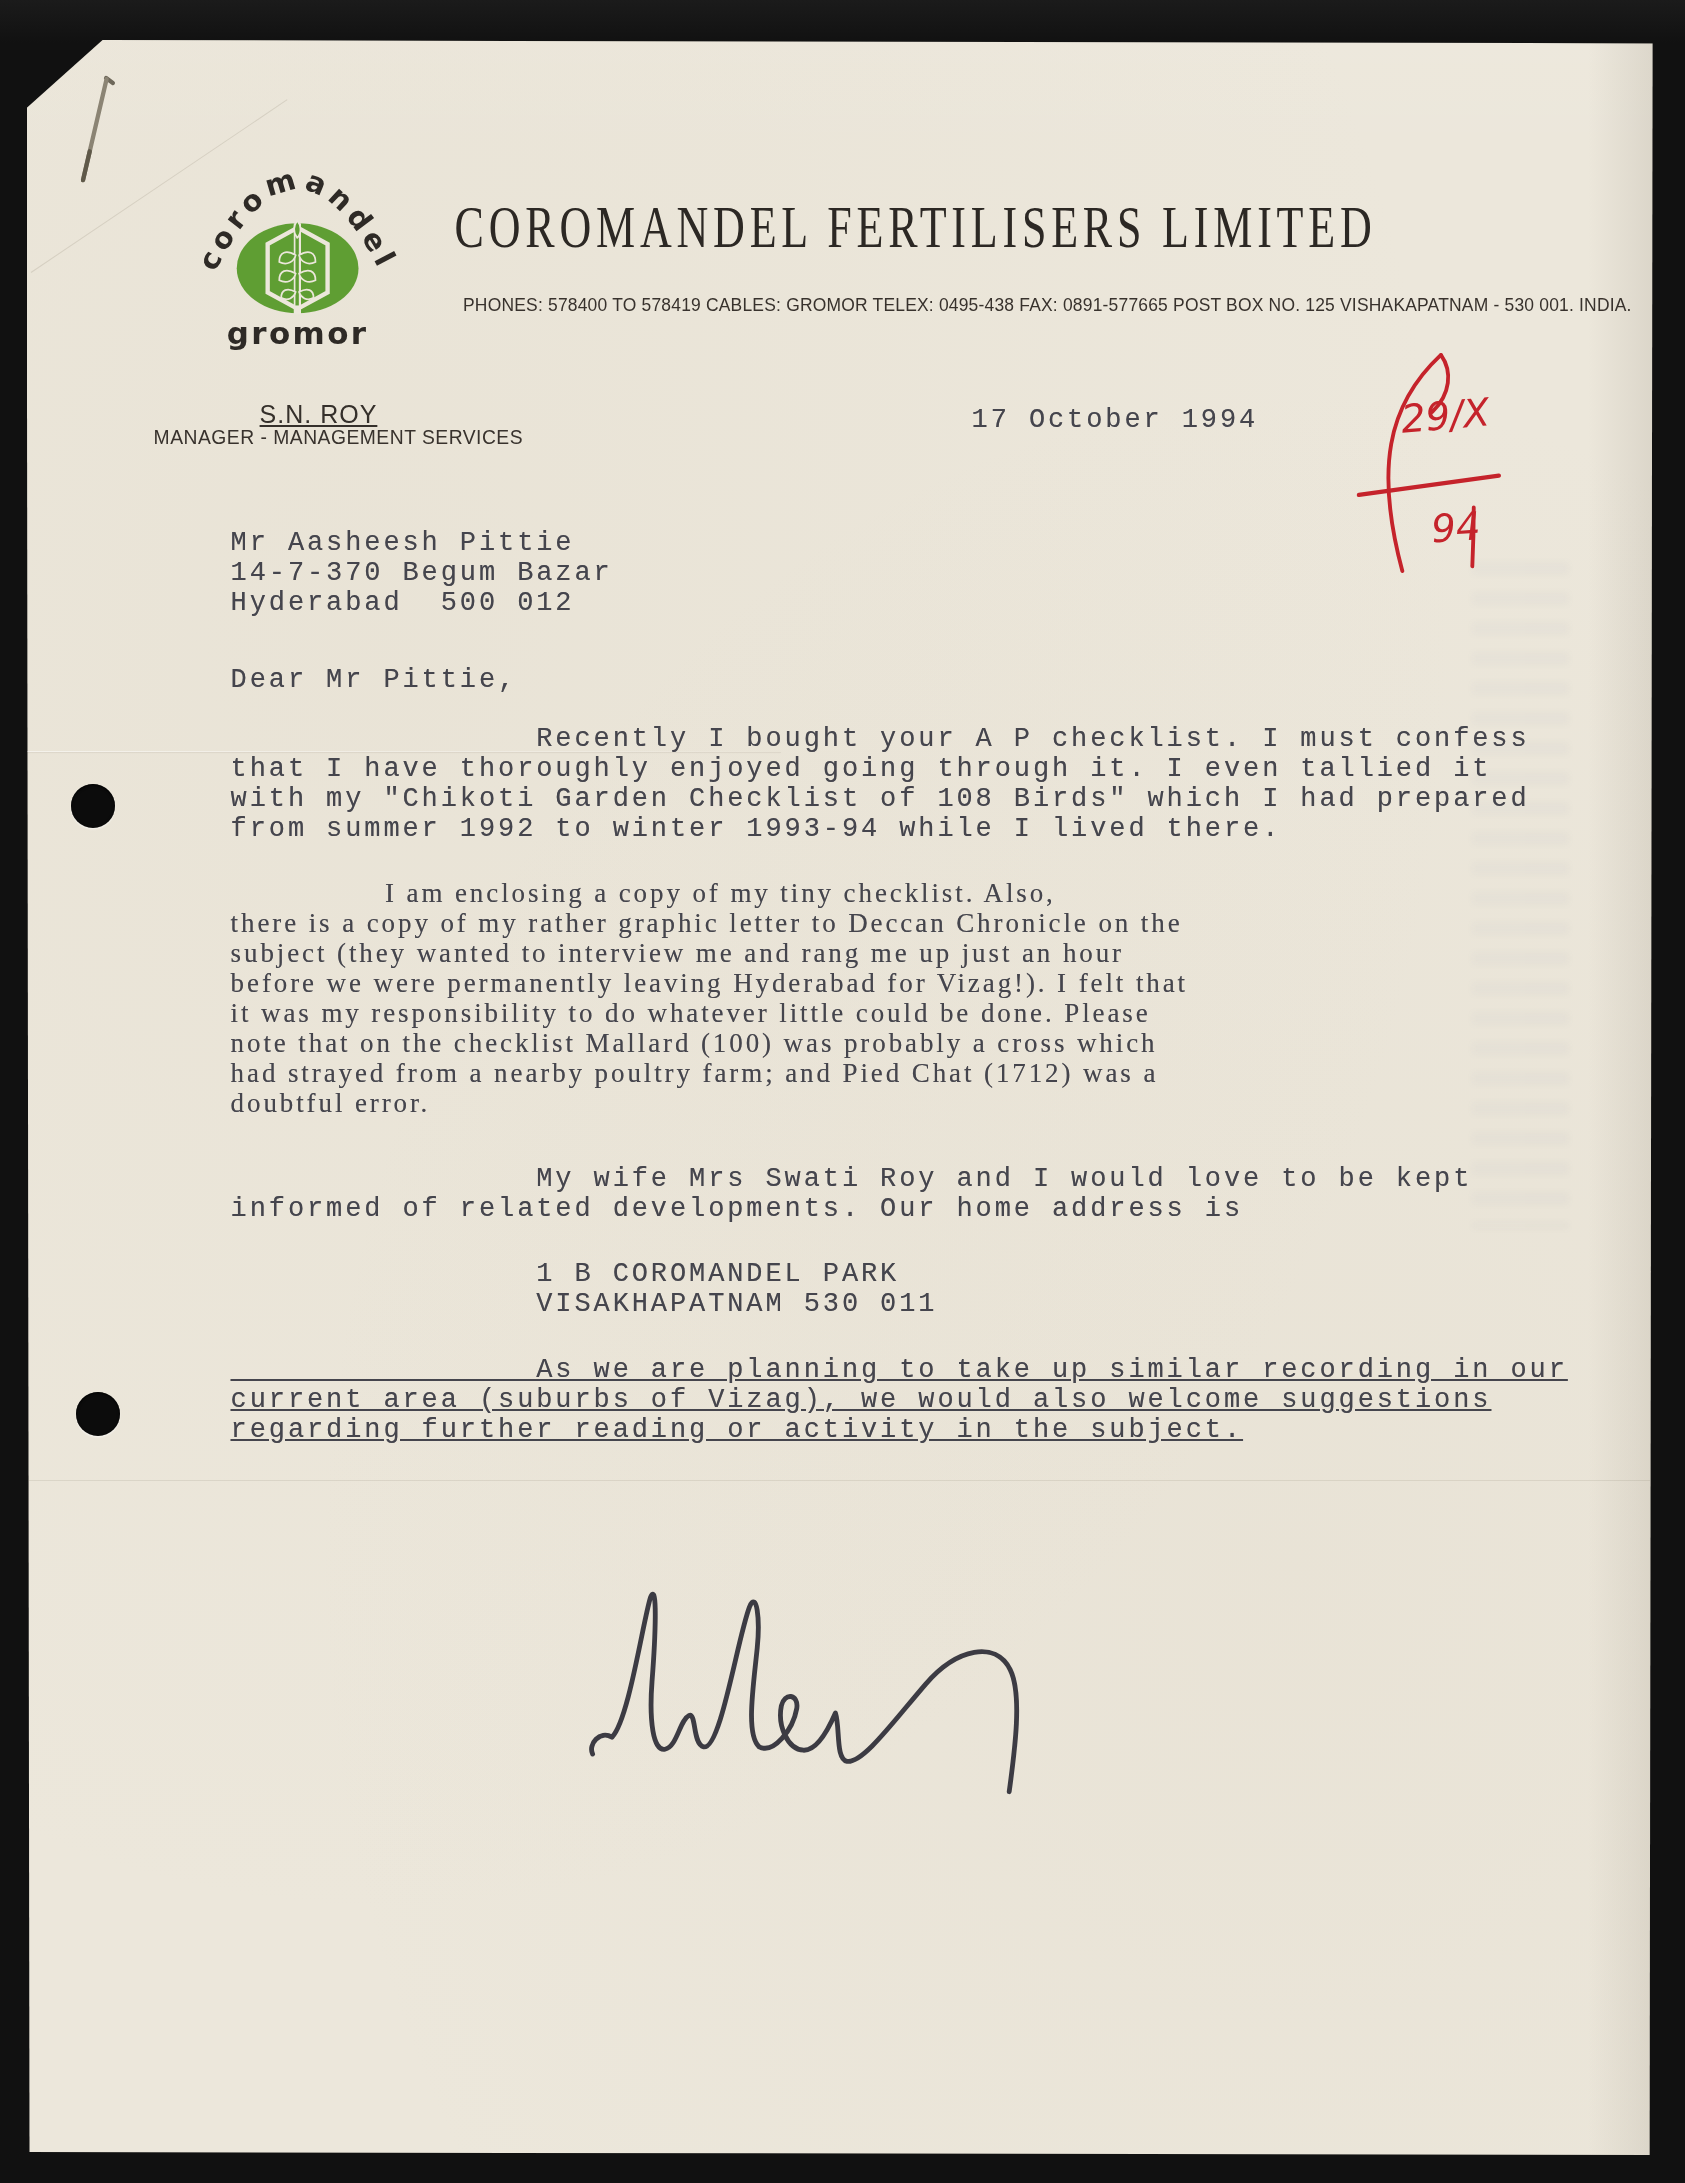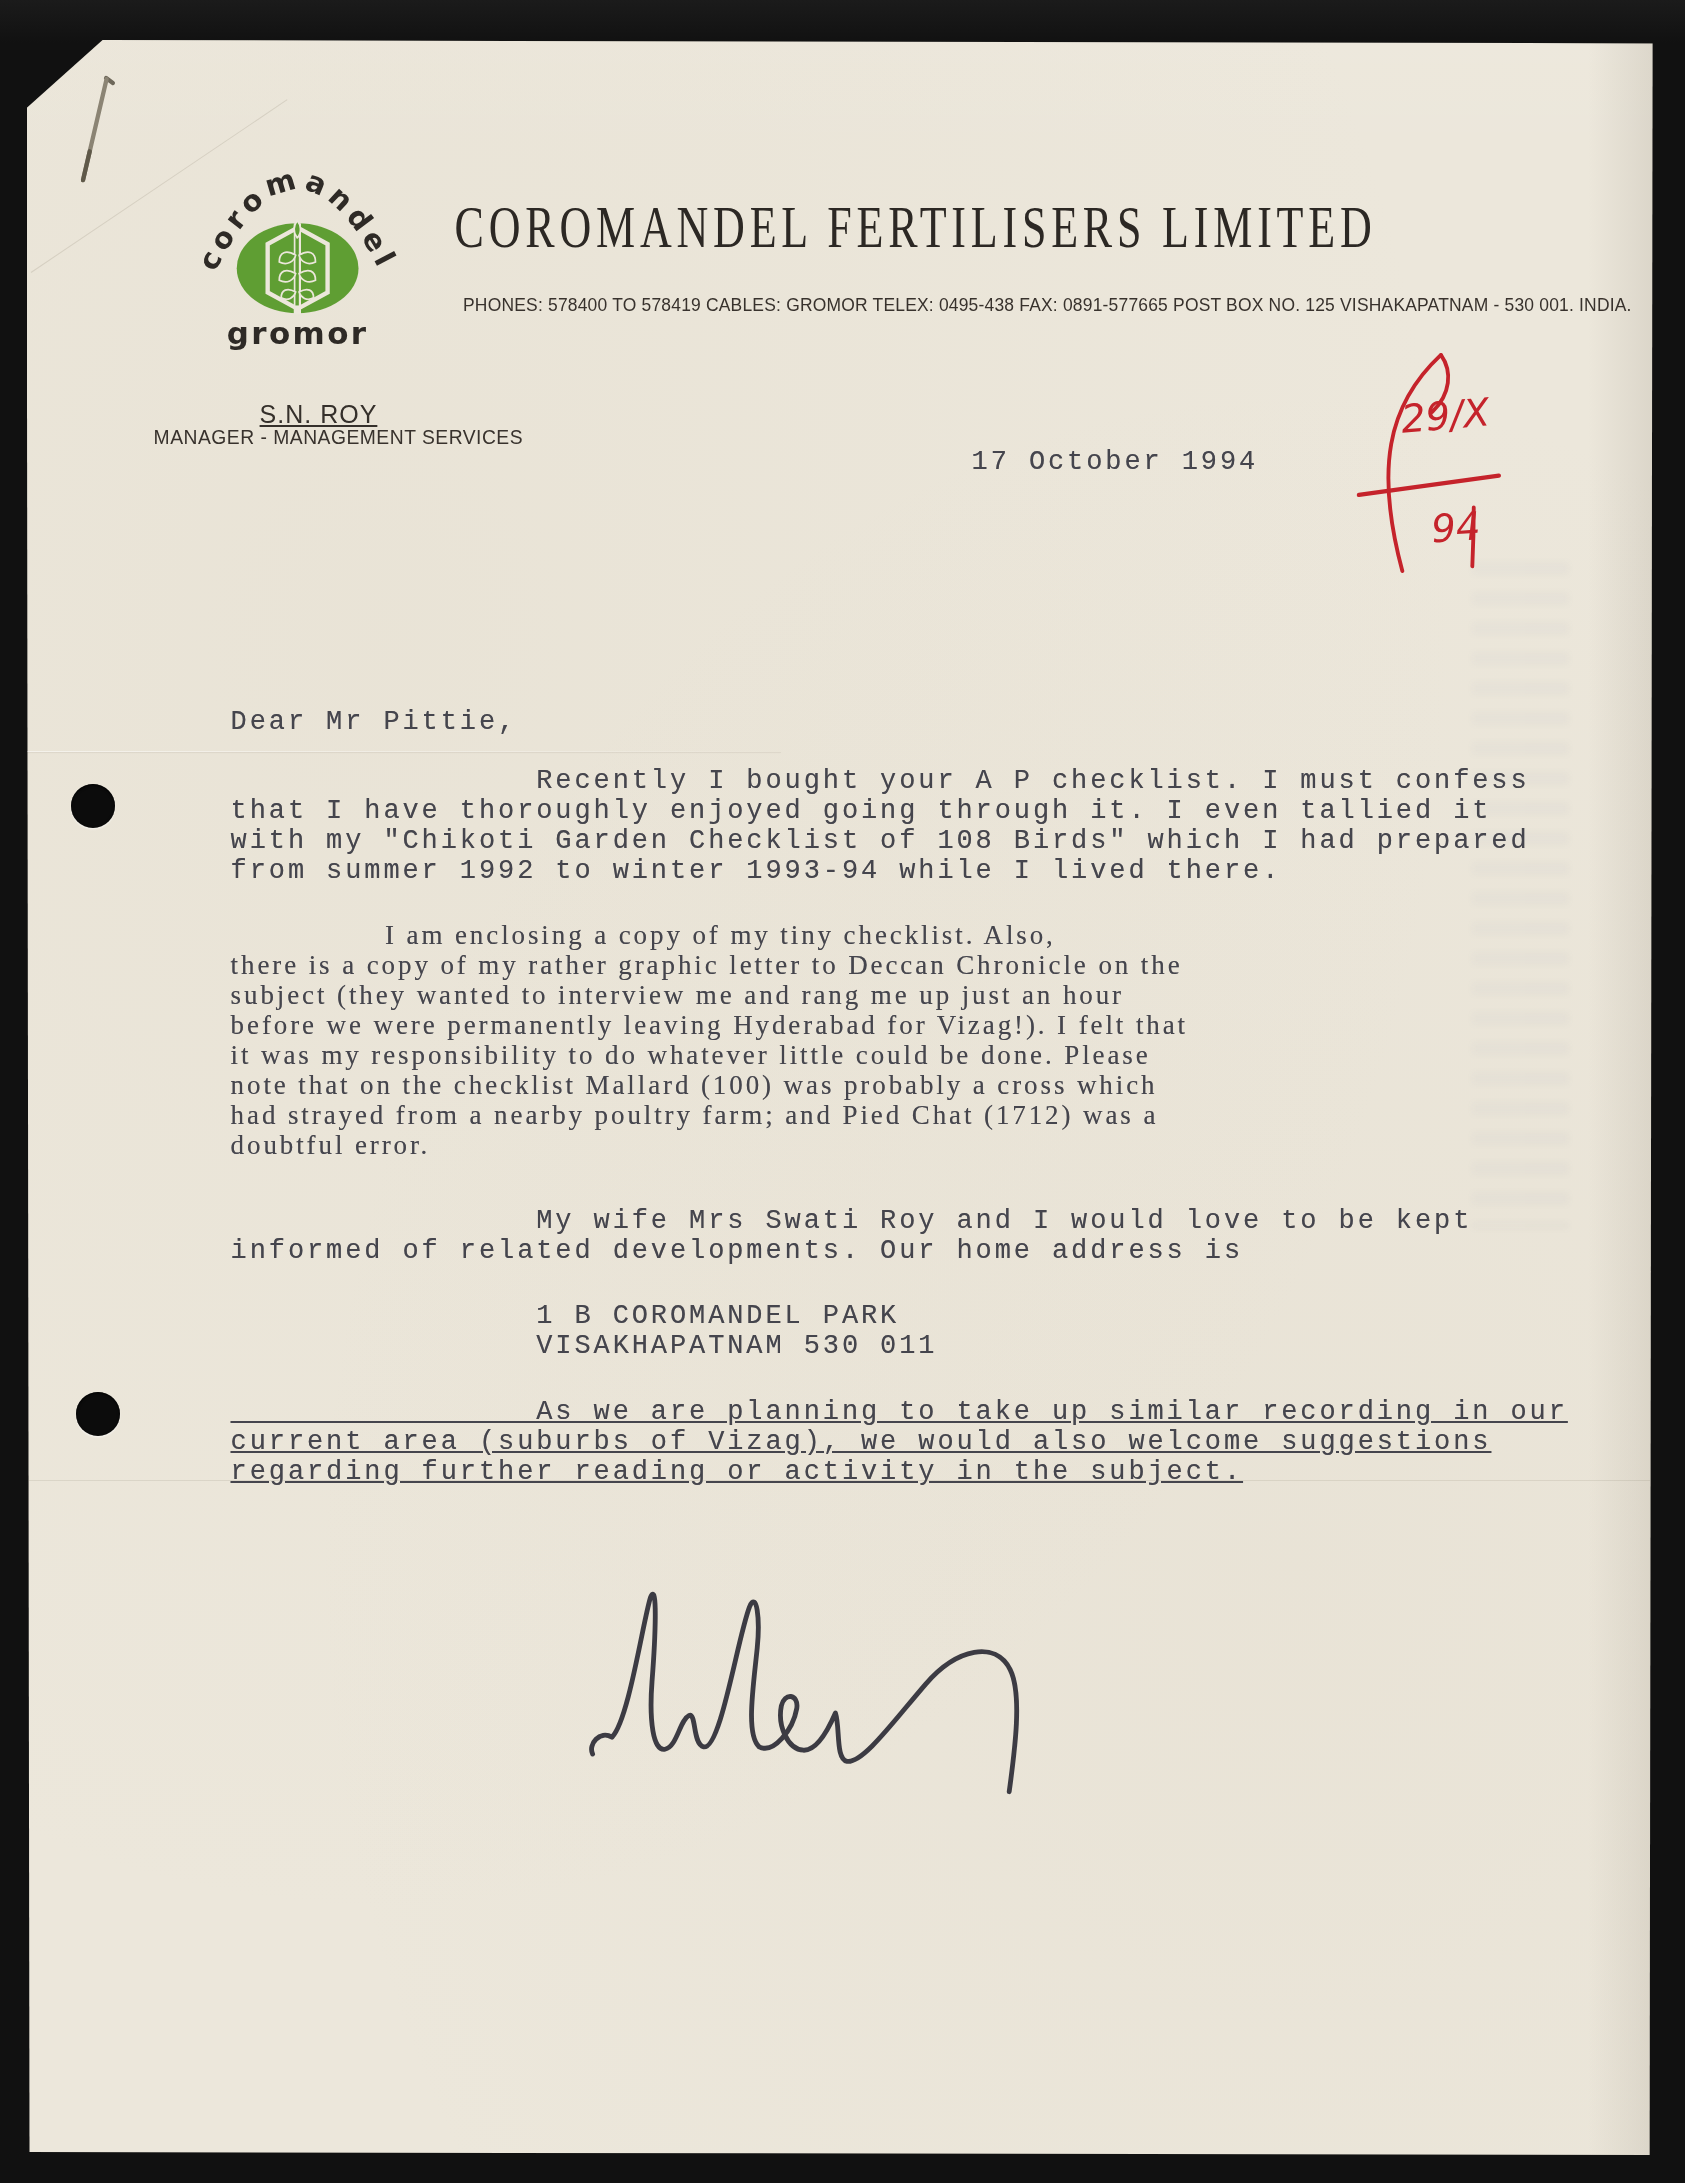--- a/index.html
+++ b/index.html
@@ -11,21 +11,21 @@
       radial-gradient(ellipse at 22% 28%, rgba(214,205,185,.14), transparent 60%),
       radial-gradient(ellipse at 78% 72%, rgba(208,198,178,.12), transparent 55%),
       linear-gradient(to right, transparent 96%, rgba(120,110,95,.14)),
       linear-gradient(to bottom, rgba(255,255,255,.05), transparent 6%),
       #ece7db;
     clip-path:polygon(76px 0px, 1626px 3.4px, 1623px 2115px, 2.9px 2112px, 0px 68px);
     box-shadow:0 0 19.3px rgba(0,0,0,.6);}
   .abs{position:absolute;}
   .typed{font-family:"Liberation Mono",monospace;font-size:27px;line-height:30px;
     letter-spacing:2.9px;color:#45454d;white-space:pre;
-    text-shadow:0 0 0.5px rgba(62,62,72,.45);margin-top:42px;}
+    text-shadow:0 0 0.5px rgba(62,62,72,.45);}
   .company-name{font-family:"Liberation Serif",serif;font-size:44px;letter-spacing:4.8px;
     color:#2c2824;line-height:1;transform:scaleY(1.34);transform-origin:left top;
     white-space:nowrap;}
   .contact-line{font-size:18px;color:#38322d;letter-spacing:0.2px;white-space:nowrap;
     transform:scaleX(.97);transform-origin:left top;}
   .sender-name{font-size:25px;color:#35302b;letter-spacing:1px;}
   .sender-title{font-size:19.3px;color:#38322d;letter-spacing:0.5px;white-space:nowrap;}
   .footer-line{font-size:20px;color:#322a24;letter-spacing:1px;word-spacing:4.3px;
     white-space:nowrap;}
   .hole{position:absolute;width:44px;height:44px;border-radius:50%;background:#0c0c0c;
@@ -96,20 +96,23 @@
         <path d="M 232 14 C 120 118, 96 252, 152 462" stroke-width="8"></path>
         <path d="M 62 304 L 352 264" stroke-width="9"></path>
         <path d="M 300 330 C 300 390, 298 430, 297 452" stroke-width="8"></path>
       </g>
       <g font-family="DejaVu Sans, sans-serif" font-style="italic" fill="#c5232b">
         <text x="150" y="172" font-size="80" transform="rotate(-5 190 150)">29/X</text>
         <text x="212" y="400" font-size="80" transform="rotate(-4 250 370)">94</text>
       </g>
     </svg>
 
+    <div class="abs typed" style="left:204px;top:488px;">Mr Aasheesh Pittie
+14-7-370 Begum Bazar
+Hyderabad  500 012</div>
 
     <div class="abs typed" style="left:204px;top:625px;">Dear Mr Pittie,</div>
 
     <div class="abs typed" style="left:204px;top:684px;">                Recently I bought your A P checklist. I must confess
 that I have thoroughly enjoyed going through it. I even tallied it
 with my "Chikoti Garden Checklist of 108 Birds" which I had prepared
 from summer 1992 to winter 1993-94 while I lived there.</div>
     <div class="abs typed" style="left:204px;top:838px;font-family:Liberation Serif, serif;">                I am enclosing a copy of my tiny checklist. Also,
 there is a copy of my rather graphic letter to Deccan Chronicle on the
 subject (they wanted to interview me and rang me up just an hour

